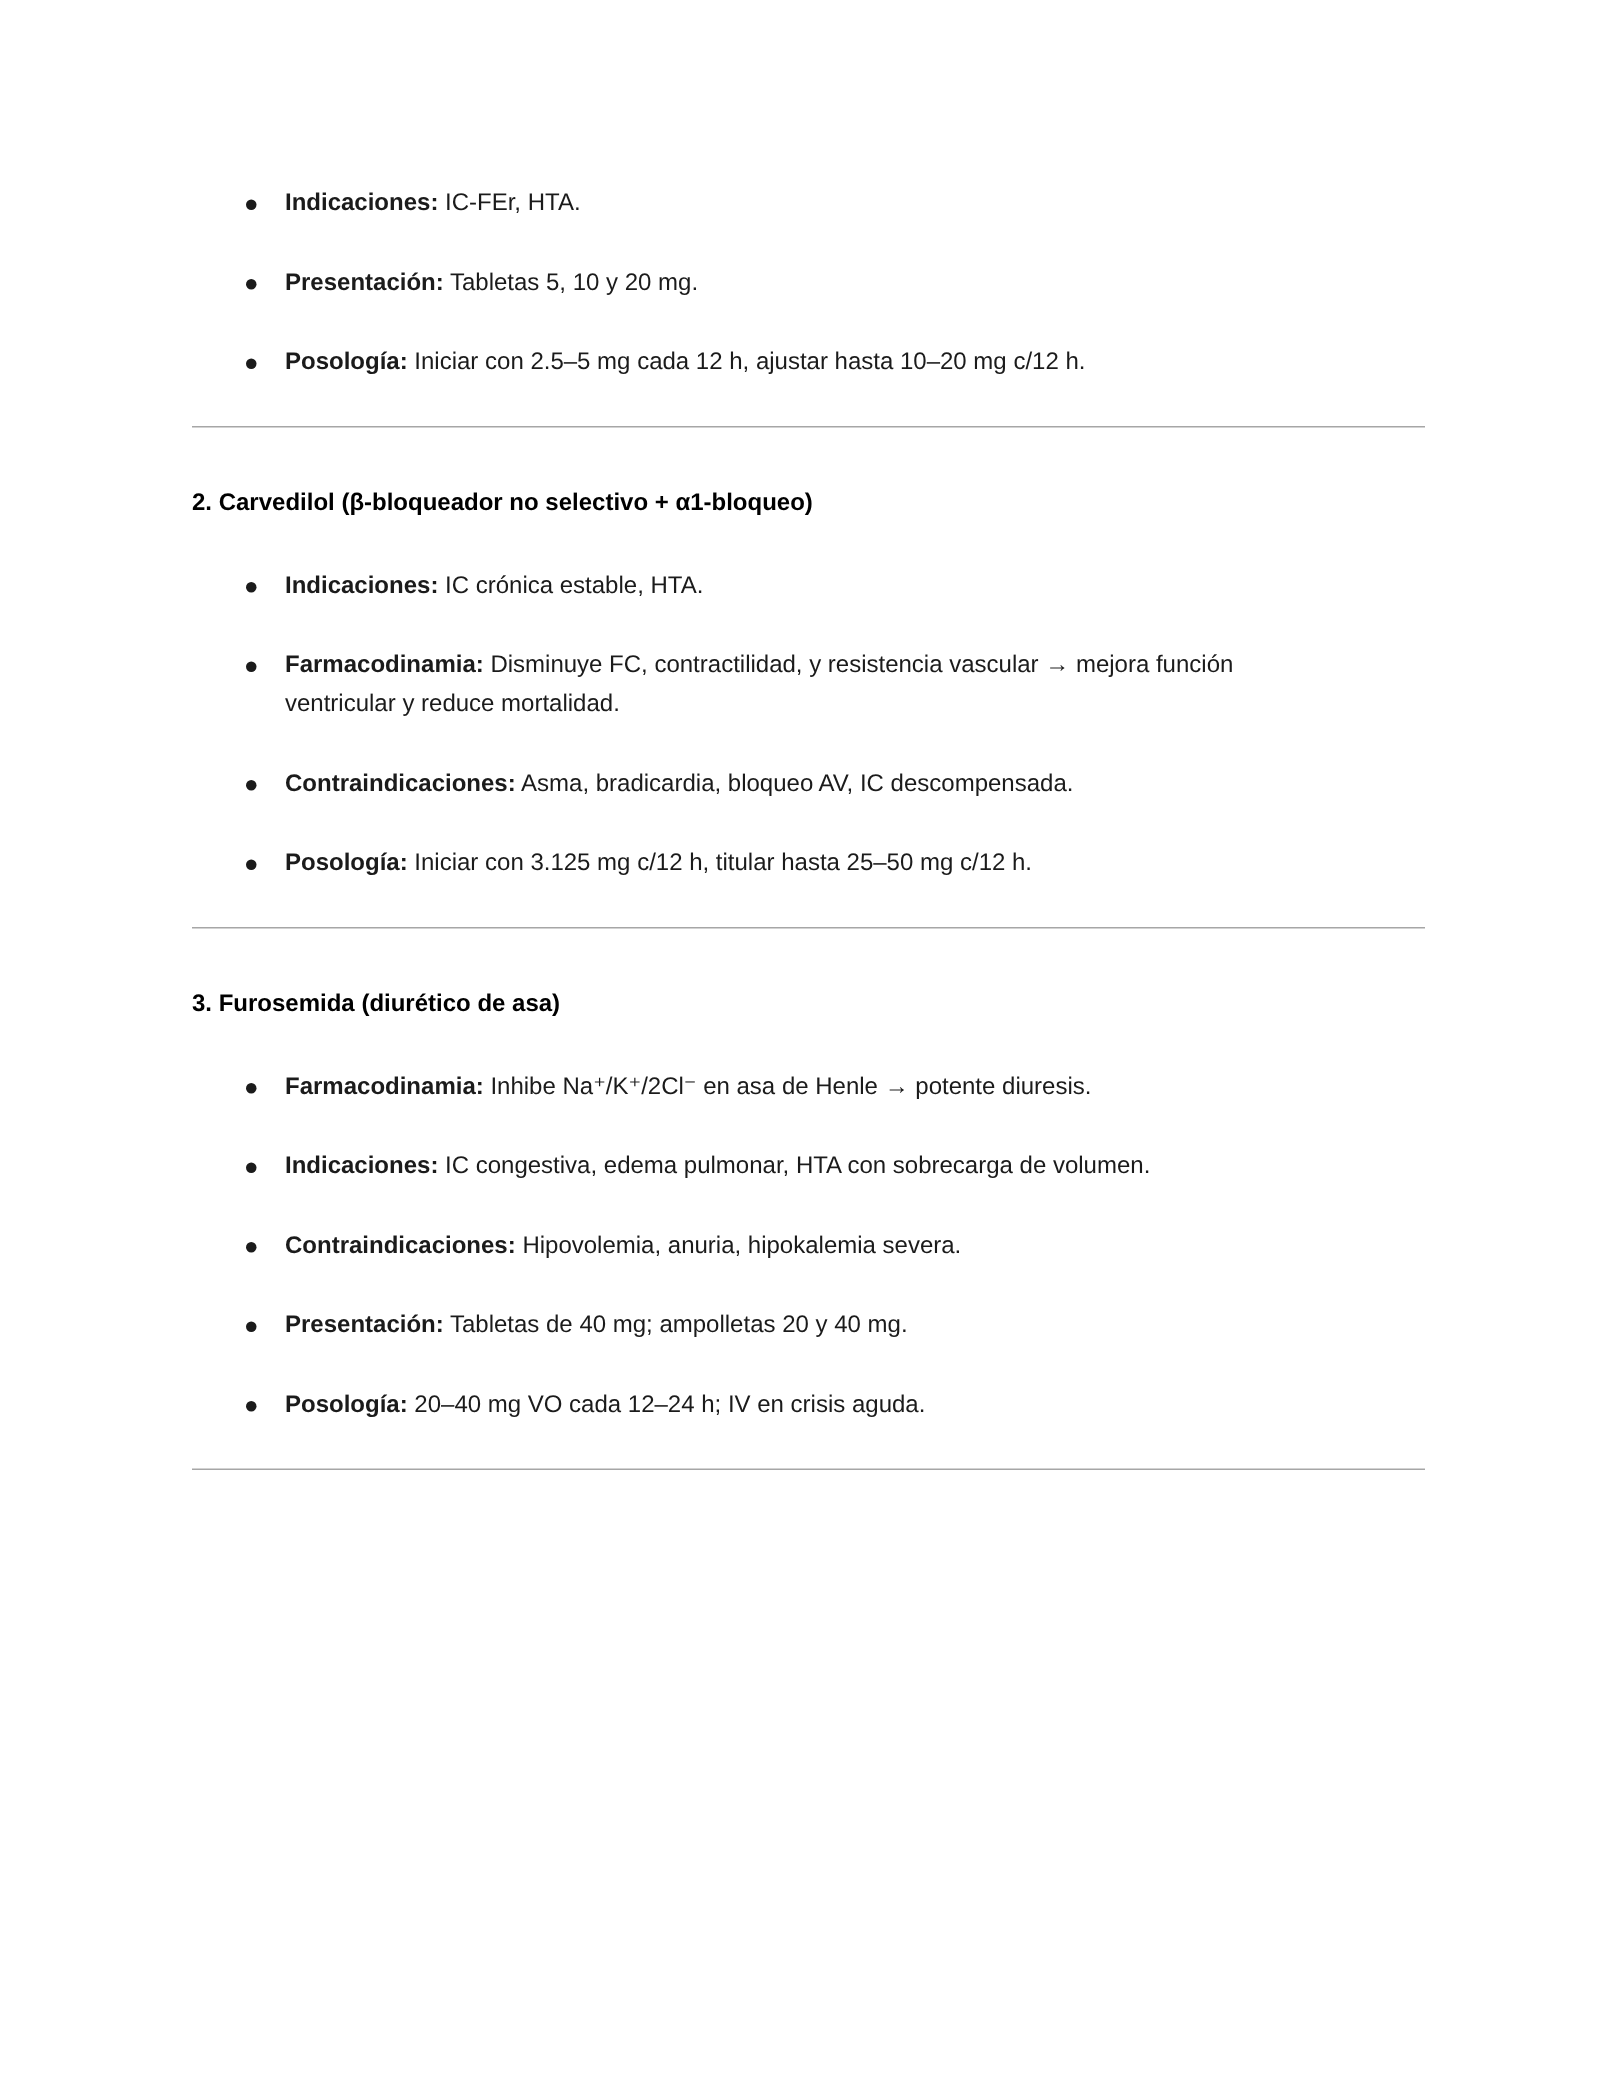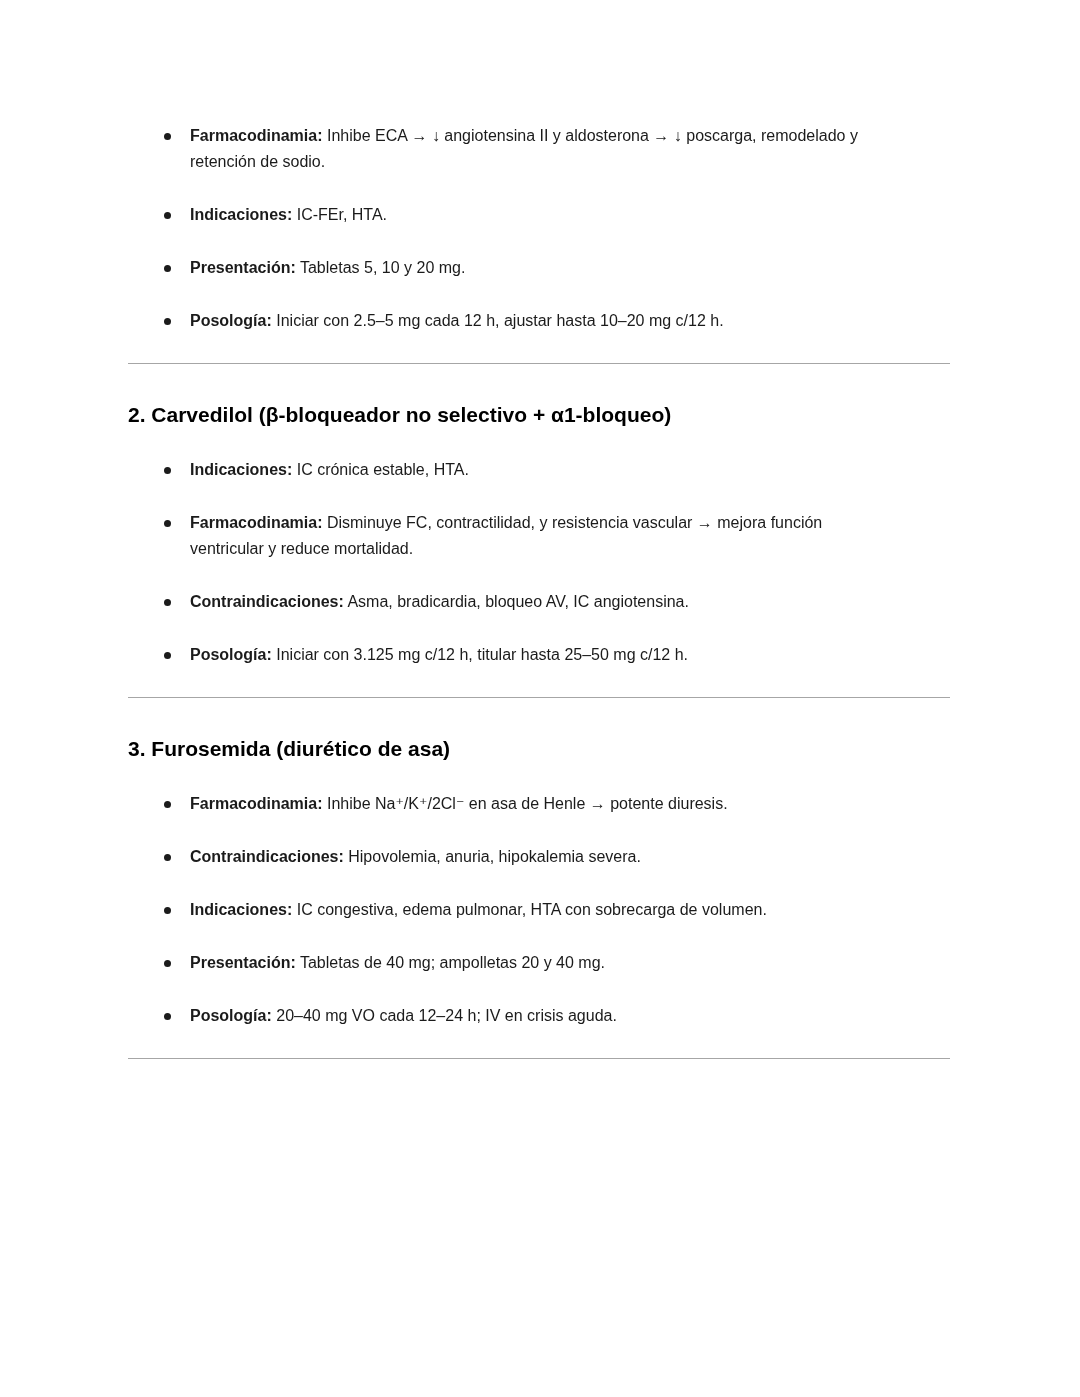--- a/index.html
+++ b/index.html
@@ -48,57 +48,56 @@
     font-weight: 700;
   }
   .rule {
     border: none;
     border-top: 1px solid #a6a6a6;
     margin: 29px 0 0 0;
     height: 0;
   }
   .doc-heading {
     margin: 37px 0 28px 0;
-    font-size: 21px;
+    font-size: 16px;
     line-height: 28px;
     font-weight: 700;
     color: #000000;
   }
 </style>
 </head>
 <body>
 
 <div class="page">
 
   <section class="doc-section">
     <ul class="bullets">
-      <li class="bullet"><span class="lbl">Farmacodinamia:</span><span class="txt"> Inhibe ECA → ↓ angiotensina II y aldosterona → ↓ poscarga, remodelado y retención de sodio.</span></li>
       <li class="bullet"><span class="lbl">Indicaciones:</span><span class="txt"> IC-FEr, HTA.</span></li>
       <li class="bullet"><span class="lbl">Presentación:</span><span class="txt"> Tabletas 5, 10 y 20 mg.</span></li>
       <li class="bullet"><span class="lbl">Posología:</span><span class="txt"> Iniciar con 2.5–5 mg cada 12 h, ajustar hasta 10–20 mg c/12 h.</span></li>
     </ul>
     <div class="rule"></div>
   </section>
 
   <section class="doc-section">
     <h2 class="doc-heading">2. Carvedilol (β-bloqueador no selectivo + α1-bloqueo)</h2>
     <ul class="bullets">
       <li class="bullet"><span class="lbl">Indicaciones:</span><span class="txt"> IC crónica estable, HTA.</span></li>
       <li class="bullet"><span class="lbl">Farmacodinamia:</span><span class="txt"> Disminuye FC, contractilidad, y resistencia vascular → mejora función ventricular y reduce mortalidad.</span></li>
-      <li class="bullet"><span class="lbl">Contraindicaciones:</span><span class="txt"> Asma, bradicardia, bloqueo AV, IC angiotensina.</span></li>
+      <li class="bullet"><span class="lbl">Contraindicaciones:</span><span class="txt"> Asma, bradicardia, bloqueo AV, IC descompensada.</span></li>
       <li class="bullet"><span class="lbl">Posología:</span><span class="txt"> Iniciar con 3.125 mg c/12 h, titular hasta 25–50 mg c/12 h.</span></li>
     </ul>
     <div class="rule"></div>
   </section>
 
   <section class="doc-section">
     <h2 class="doc-heading">3. Furosemida (diurético de asa)</h2>
     <ul class="bullets">
       <li class="bullet"><span class="lbl">Farmacodinamia:</span><span class="txt"> Inhibe Na⁺/K⁺/2Cl⁻ en asa de Henle → potente diuresis.</span></li>
+      <li class="bullet"><span class="lbl">Indicaciones:</span><span class="txt"> IC congestiva, edema pulmonar, HTA con sobrecarga de volumen.</span></li>
       <li class="bullet"><span class="lbl">Contraindicaciones:</span><span class="txt"> Hipovolemia, anuria, hipokalemia severa.</span></li>
-      <li class="bullet"><span class="lbl">Indicaciones:</span><span class="txt"> IC congestiva, edema pulmonar, HTA con sobrecarga de volumen.</span></li>
       <li class="bullet"><span class="lbl">Presentación:</span><span class="txt"> Tabletas de 40 mg; ampolletas 20 y 40 mg.</span></li>
       <li class="bullet"><span class="lbl">Posología:</span><span class="txt"> 20–40 mg VO cada 12–24 h; IV en crisis aguda.</span></li>
     </ul>
     <div class="rule"></div>
   </section>
 
 </div>
 
 </body></html>

